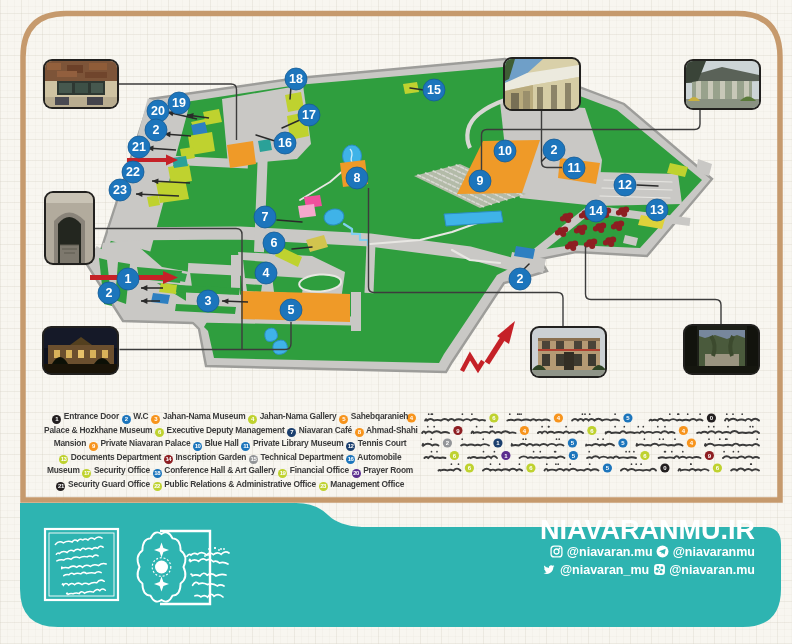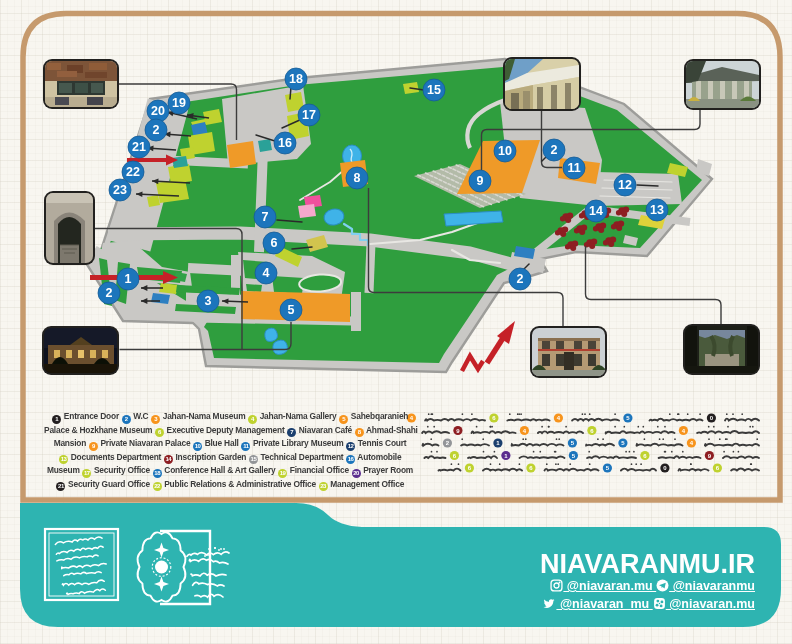--- a/index.html
+++ b/index.html
@@ -11,23 +11,23 @@
   repeating-linear-gradient(0deg, rgba(210,205,192,.10) 0 1px, transparent 1px 7px),
   repeating-linear-gradient(90deg, rgba(210,205,192,.10) 0 1px, transparent 1px 7px),
   #f8f6f0;}
 #stage{position:absolute;left:0;top:0;width:792px;height:644px;}
 .legendL{position:absolute;left:44px;top:410px;width:372px;text-align:center;
  font-size:8.4px;font-weight:bold;color:#3b3b3b;line-height:12.9px;letter-spacing:-0.2px;}
 .legendL div{white-space:nowrap;}
 .b{display:inline-block;width:9px;height:9px;border-radius:50%;color:#fff;
  font-size:6px;line-height:9.5px;text-align:center;font-weight:bold;
  vertical-align:-1.5px;margin:0 0.5px;letter-spacing:-0.5px;}
-.niv{position:absolute;right:37px;top:551px;width:400px;text-align:right;color:#fff;}
+.niv{position:absolute;right:37px;top:517px;width:400px;text-align:right;color:#fff;}
 .niv .t1{font-size:27px;font-weight:bold;letter-spacing:0px;line-height:26px;}
-.niv .t2{font-size:12.5px;font-weight:bold;line-height:18px;text-decoration:underline;}
+.niv .t2{font-size:12.5px;font-weight:bold;line-height:18px;}
 .niv svg{vertical-align:-2px;}
 </style>
 </head>
 <body>
 <svg id="stage" viewBox="0 0 792 644" xmlns="http://www.w3.org/2000/svg">
 <path d="M23,57 Q23,13.5 66,13.5 L737,13.5 Q780,13.5 780,57 L780,500 L23,500 Z" fill="none" stroke="#c69a6d" stroke-width="5.5"></path>
 <g id="map">
       <path d="M150,99 L298,78 L505,59 L624,104 L712,179 L647,256 L576,252 L540,259 L547,271 L524,278 L504,283 L452,362 L446,372 L206,366 L199,329 L193,323 L123,321 L84,260 L101,250 Z" fill="#c9c8c5" stroke="#9d9d9a" stroke-width="2.4"></path>
       <path d="M159,106 L297,85 L503,67 L617,110 L702,180 L640,248 L573,245 L532,251 L516,265 L497,275 L444,354 L439,363 L214,358 L208,331 L200,323 L99,249 L110,243 Z" fill="#2f9e3e"></path>
       <path d="M168,104 L130,246" fill="none" stroke="#c9c8c5" stroke-width="42" stroke-linecap="butt" stroke-linejoin="round"></path>

